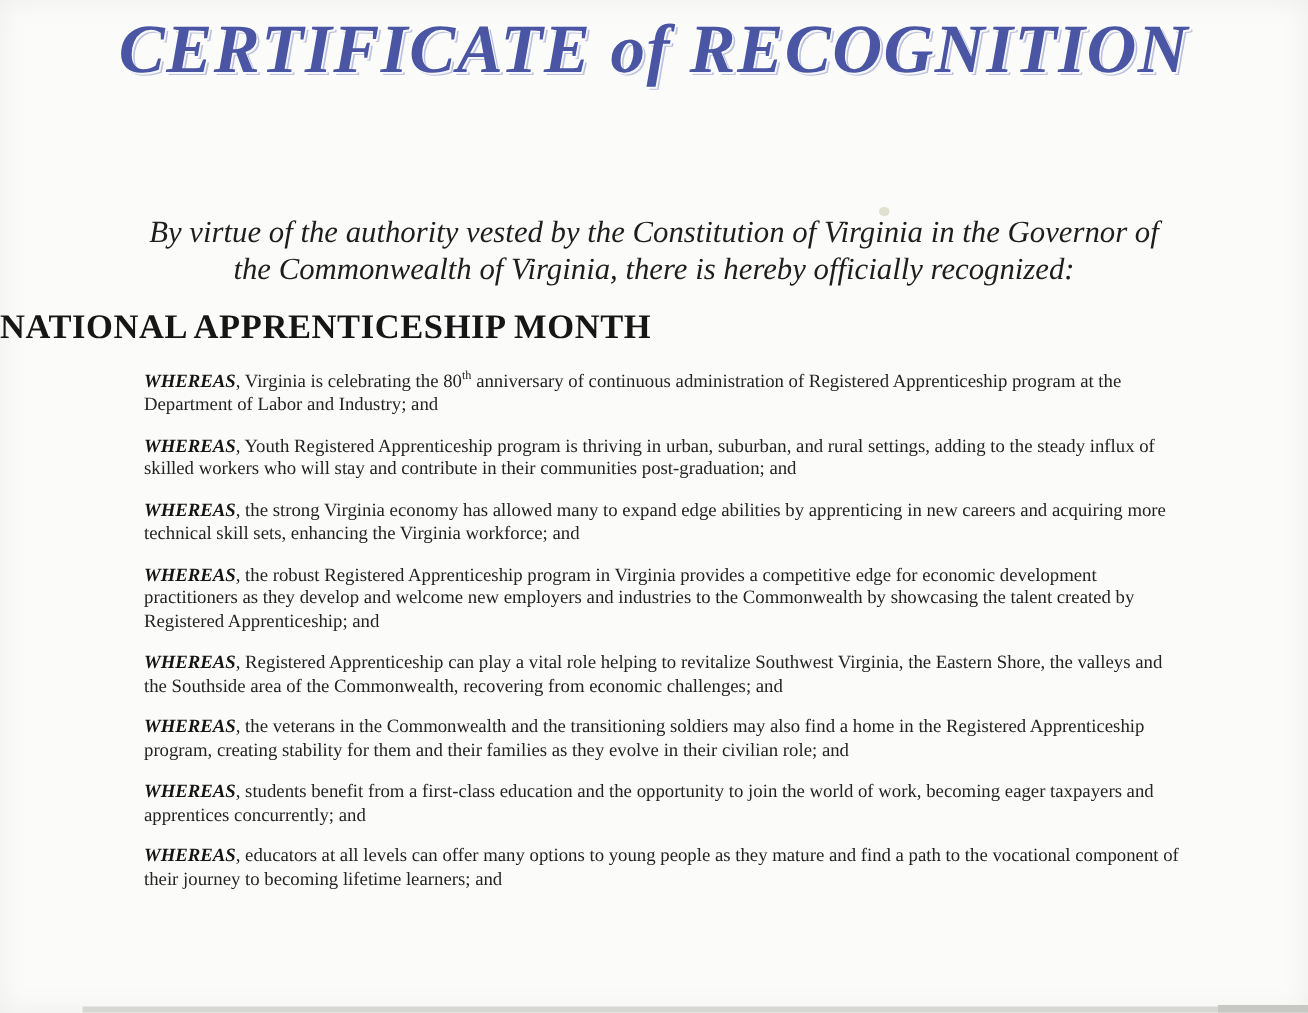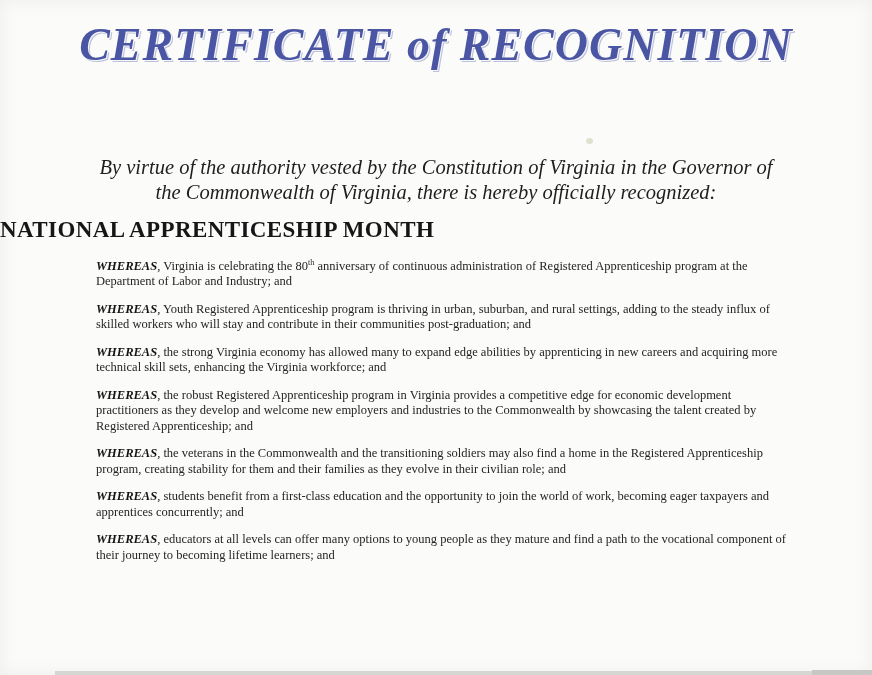--- a/index.html
+++ b/index.html
@@ -12,21 +12,21 @@
     position: relative;
     color: #262626;
   }
   .page {
     width: 100%;
     height: 100%;
     position: relative;
     box-shadow: inset 0 0 18px rgba(120,120,115,0.10);
   }
   .title {
-    padding-top: 20px;
+    padding-top: 8px;
     text-align: center;
     font-style: italic;
     font-weight: 700;
     font-size: 46px;
     line-height: 1.1;
     letter-spacing: 1px;
     color: #4a55a3;
     text-shadow: 1px 1px 0 rgba(255,255,255,0.85), 2px 2px 0 rgba(74,85,163,0.35);
   }
   .preamble {
@@ -97,20 +97,21 @@
   <div class="clauses">
 
     <p class="clause"><b>WHEREAS</b><span>, Virginia is celebrating the 80</span><sup>th</sup><span> anniversary of continuous administration of Registered Apprenticeship program at the Department of Labor and Industry; and</span></p>
 
     <p class="clause"><b>WHEREAS</b><span>, Youth Registered Apprenticeship program is thriving in urban, suburban, and rural settings, adding to the steady influx of skilled workers who will stay and contribute in their communities post-graduation; and</span></p>
 
     <p class="clause"><b>WHEREAS</b><span>, the strong Virginia economy has allowed many to expand edge abilities by apprenticing in new careers and acquiring more technical skill sets, enhancing the Virginia workforce; and</span></p>
 
     <p class="clause"><b>WHEREAS</b><span>, the robust Registered Apprenticeship program in Virginia provides a competitive edge for economic development practitioners as they develop and welcome new employers and industries to the Commonwealth by showcasing the talent created by Registered Apprenticeship; and</span></p>
 
+    <p class="clause"><b>WHEREAS</b><span>, Registered Apprenticeship can play a vital role helping to revitalize Southwest Virginia, the Eastern Shore, the valleys and the Southside area of the Commonwealth, recovering from economic challenges; and</span></p>
 
     <p class="clause"><b>WHEREAS</b><span>, the veterans in the Commonwealth and the transitioning soldiers may also find a home in the Registered Apprenticeship program, creating stability for them and their families as they evolve in their civilian role; and</span></p>
 
     <p class="clause"><b>WHEREAS</b><span>, students benefit from a first-class education and the opportunity to join the world of work, becoming eager taxpayers and apprentices concurrently; and</span></p>
 
     <p class="clause"><b>WHEREAS</b><span>, educators at all levels can offer many options to young people as they mature and find a path to the vocational component of their journey to becoming lifetime learners; and</span></p>
 
 
 
   </div>

